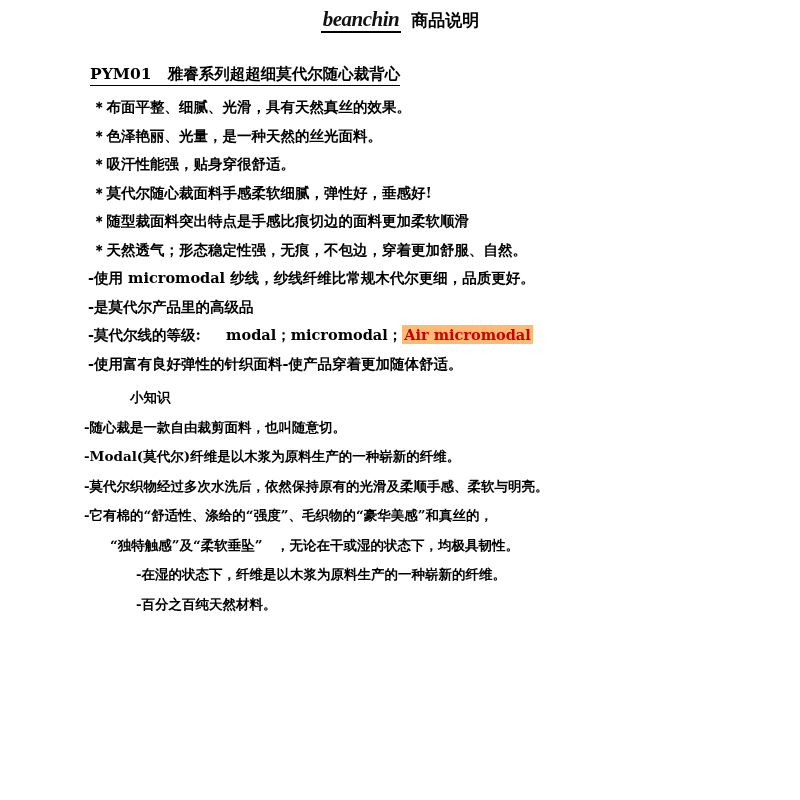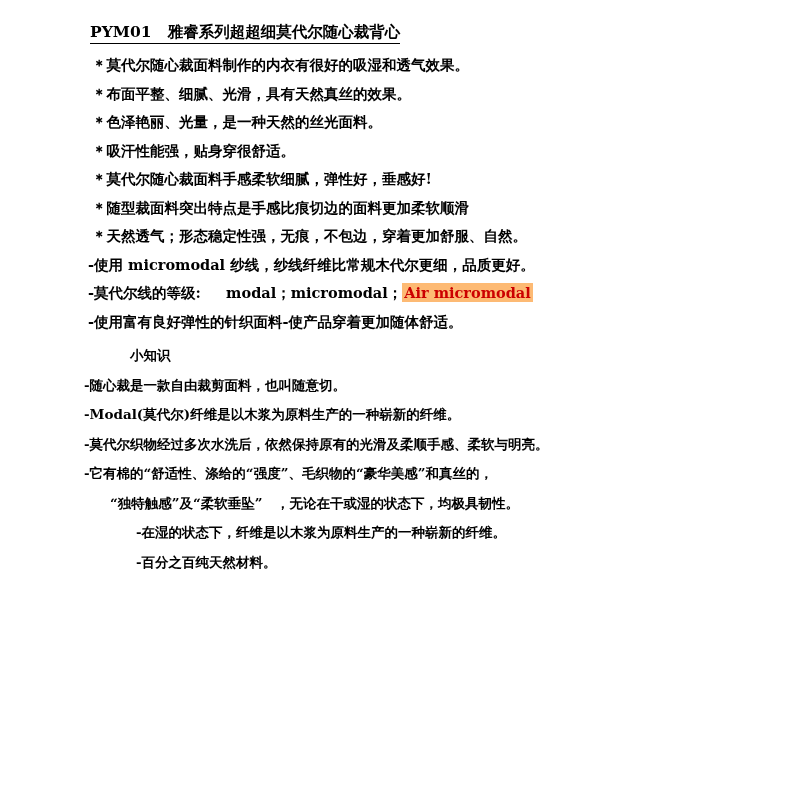--- a/index.html
+++ b/index.html
@@ -106,36 +106,40 @@
     color: #cc0000;
     font-weight: bold;
     padding: 1px 2px;
   }
 </style>
 </head>
 <body>
 
 <div class="page">
 
+  <div class="doc-header">
+    <span class="brand-logo">beanchin</span>
+    <span class="header-title">商品说明</span>
+  </div>
 
   <div>
     <span class="product-title">PYM01   雅睿系列超超细莫代尔随心裁背心</span>
   </div>
 
   <div class="body-block">
 
-    <p class="line star">＊莫代尔随心裁面料制作的内衣有很好的吸湿和透气效果。</p>
     <p class="line star">＊布面平整、细腻、光滑，具有天然真丝的效果。</p>
     <p class="line star">＊色泽艳丽、光量，是一种天然的丝光面料。</p>
     <p class="line star">＊吸汗性能强，贴身穿很舒适。</p>
     <p class="line star">＊莫代尔随心裁面料手感柔软细腻，弹性好，垂感好!</p>
     <p class="line star">＊随型裁面料突出特点是手感比痕切边的面料更加柔软顺滑</p>
     <p class="line star">＊天然透气；形态稳定性强，无痕，不包边，穿着更加舒服、自然。</p>
 
     <p class="line dash">-使用 micromodal 纱线，纱线纤维比常规木代尔更细，品质更好。</p>
+    <p class="line dash">-是莫代尔产品里的高级品</p>
 
     <p class="line dash"><span>-莫代尔线的等级:     modal；micromodal；</span><span class="hl">Air micromodal</span></p>
 
     <p class="line dash">-使用富有良好弹性的针织面料-使产品穿着更加随体舒适。</p>
 
     <p class="line small-head">小知识</p>
 
     <p class="line note">-随心裁是一款自由裁剪面料，也叫随意切。</p>
     <p class="line note">-Modal(莫代尔)纤维是以木浆为原料生产的一种崭新的纤维。</p>
     <p class="line note">-莫代尔织物经过多次水洗后，依然保持原有的光滑及柔顺手感、柔软与明亮。</p>

